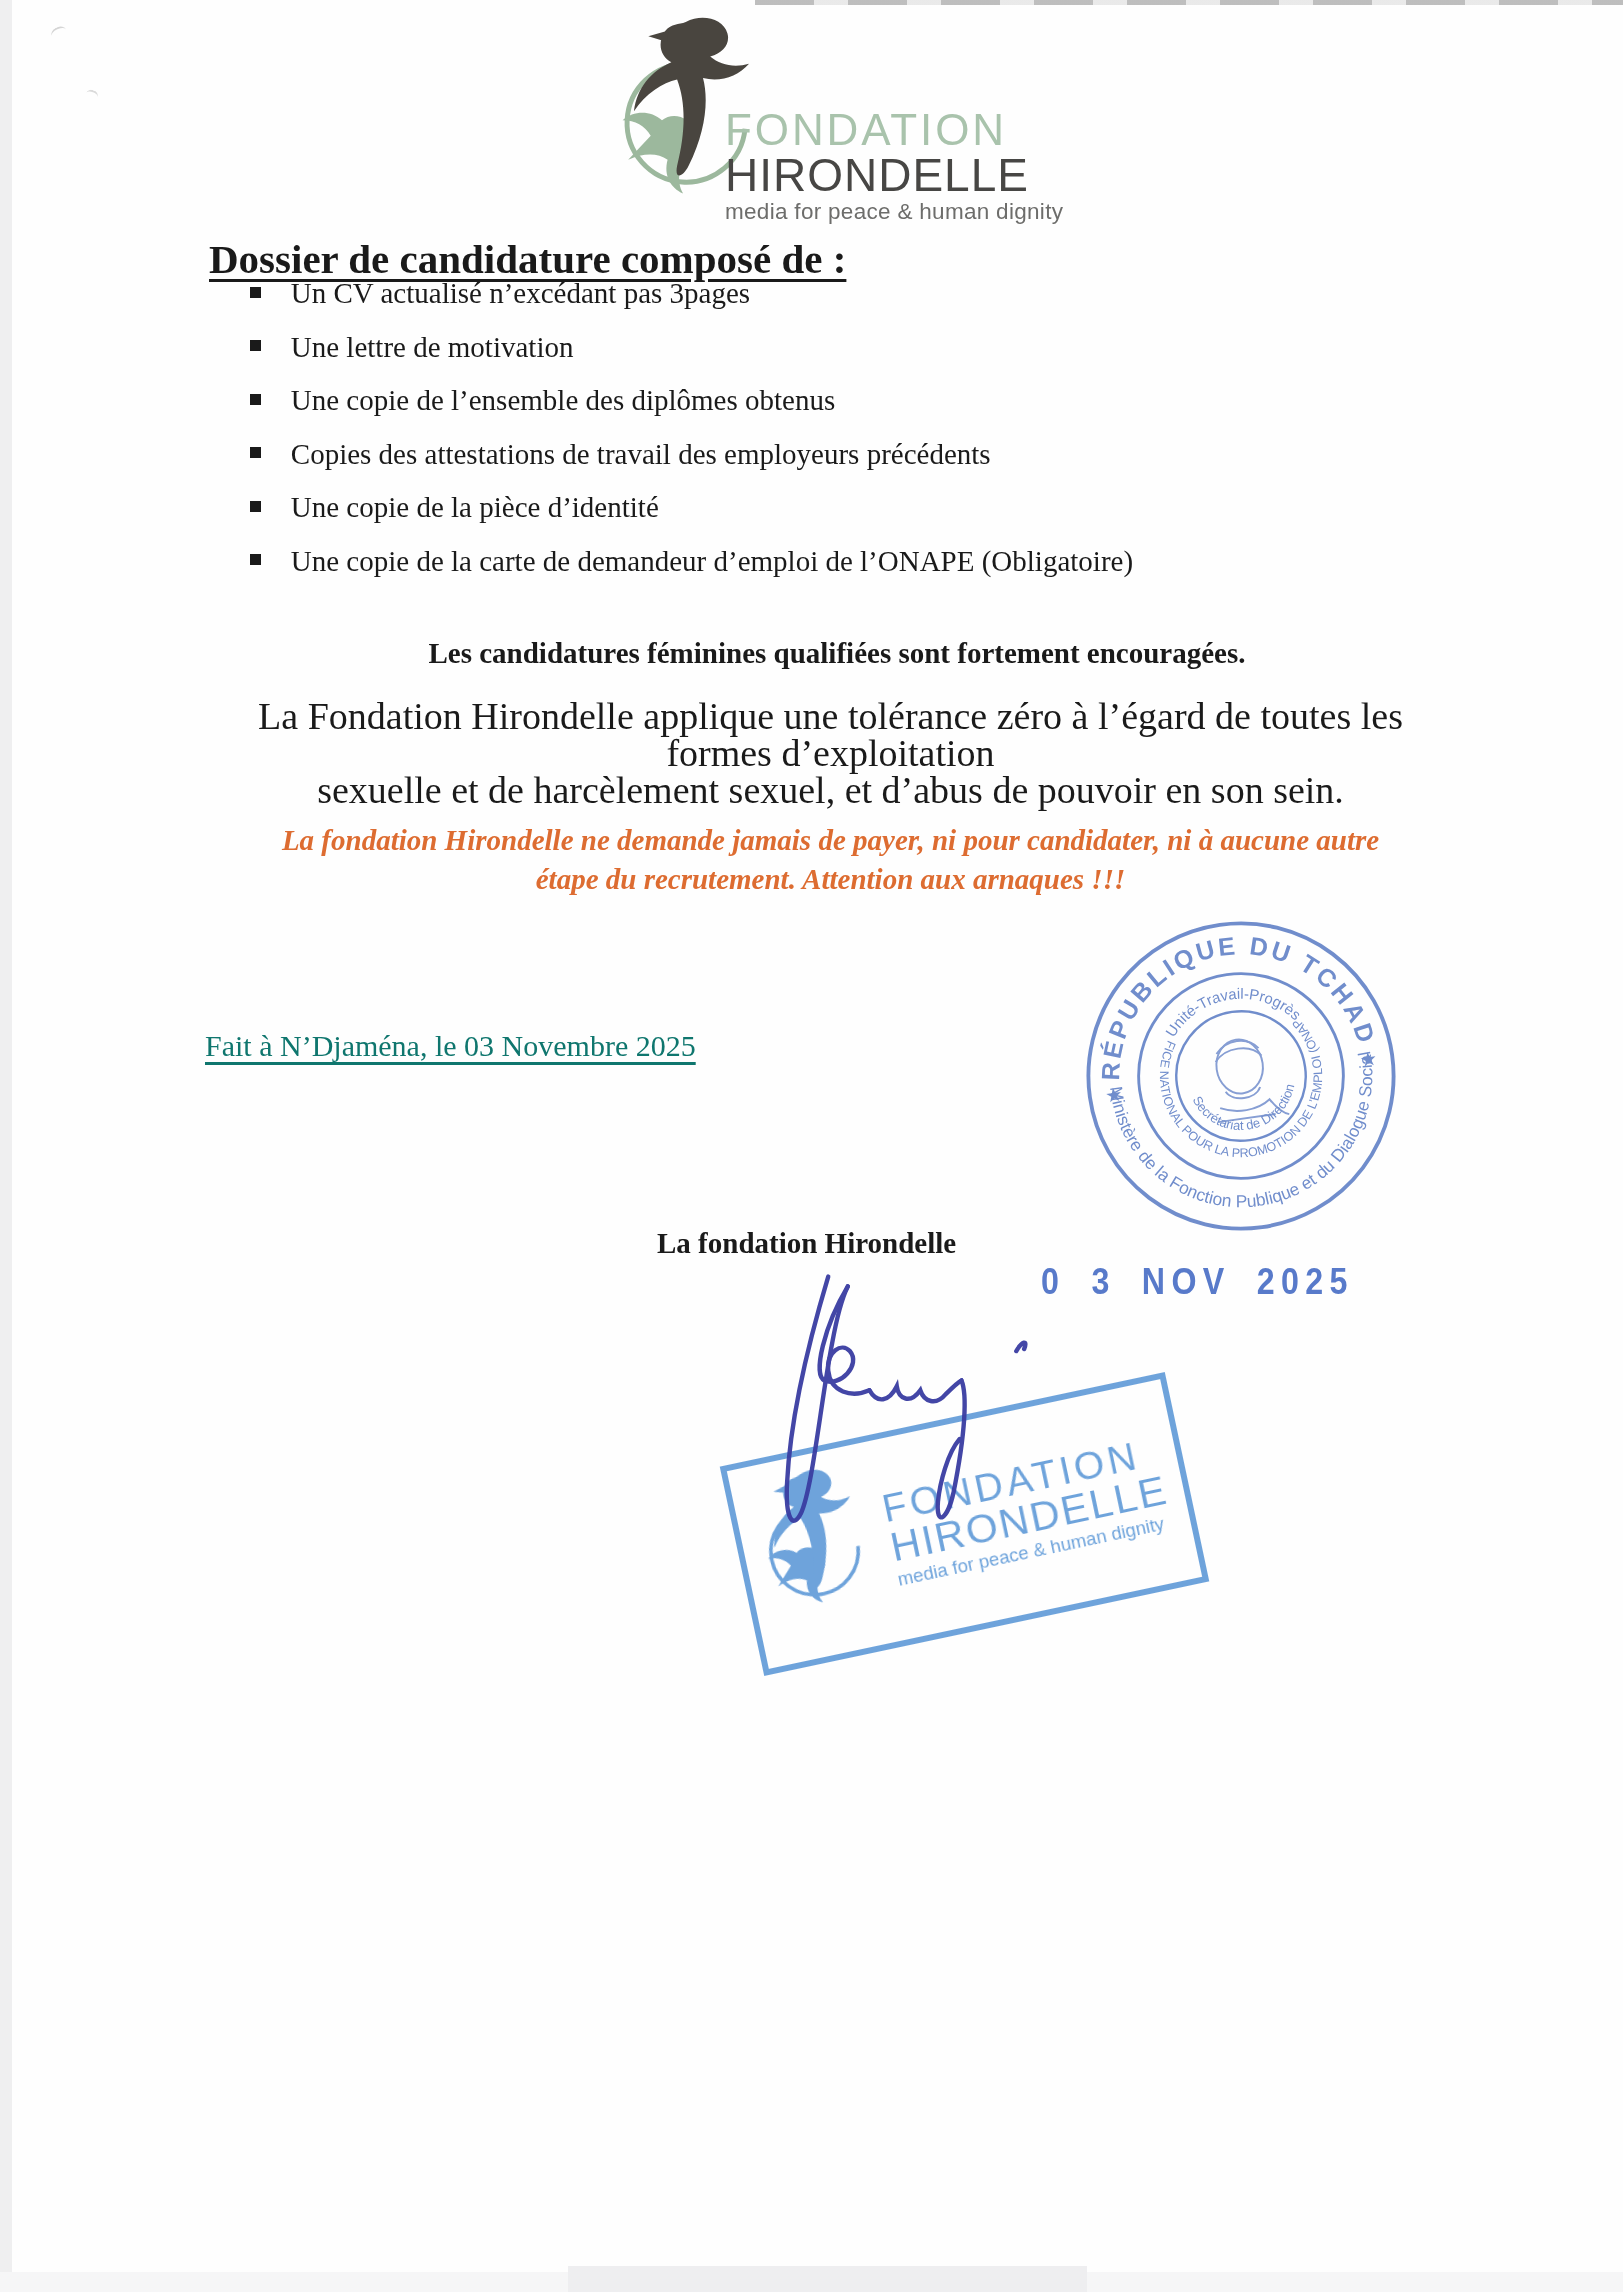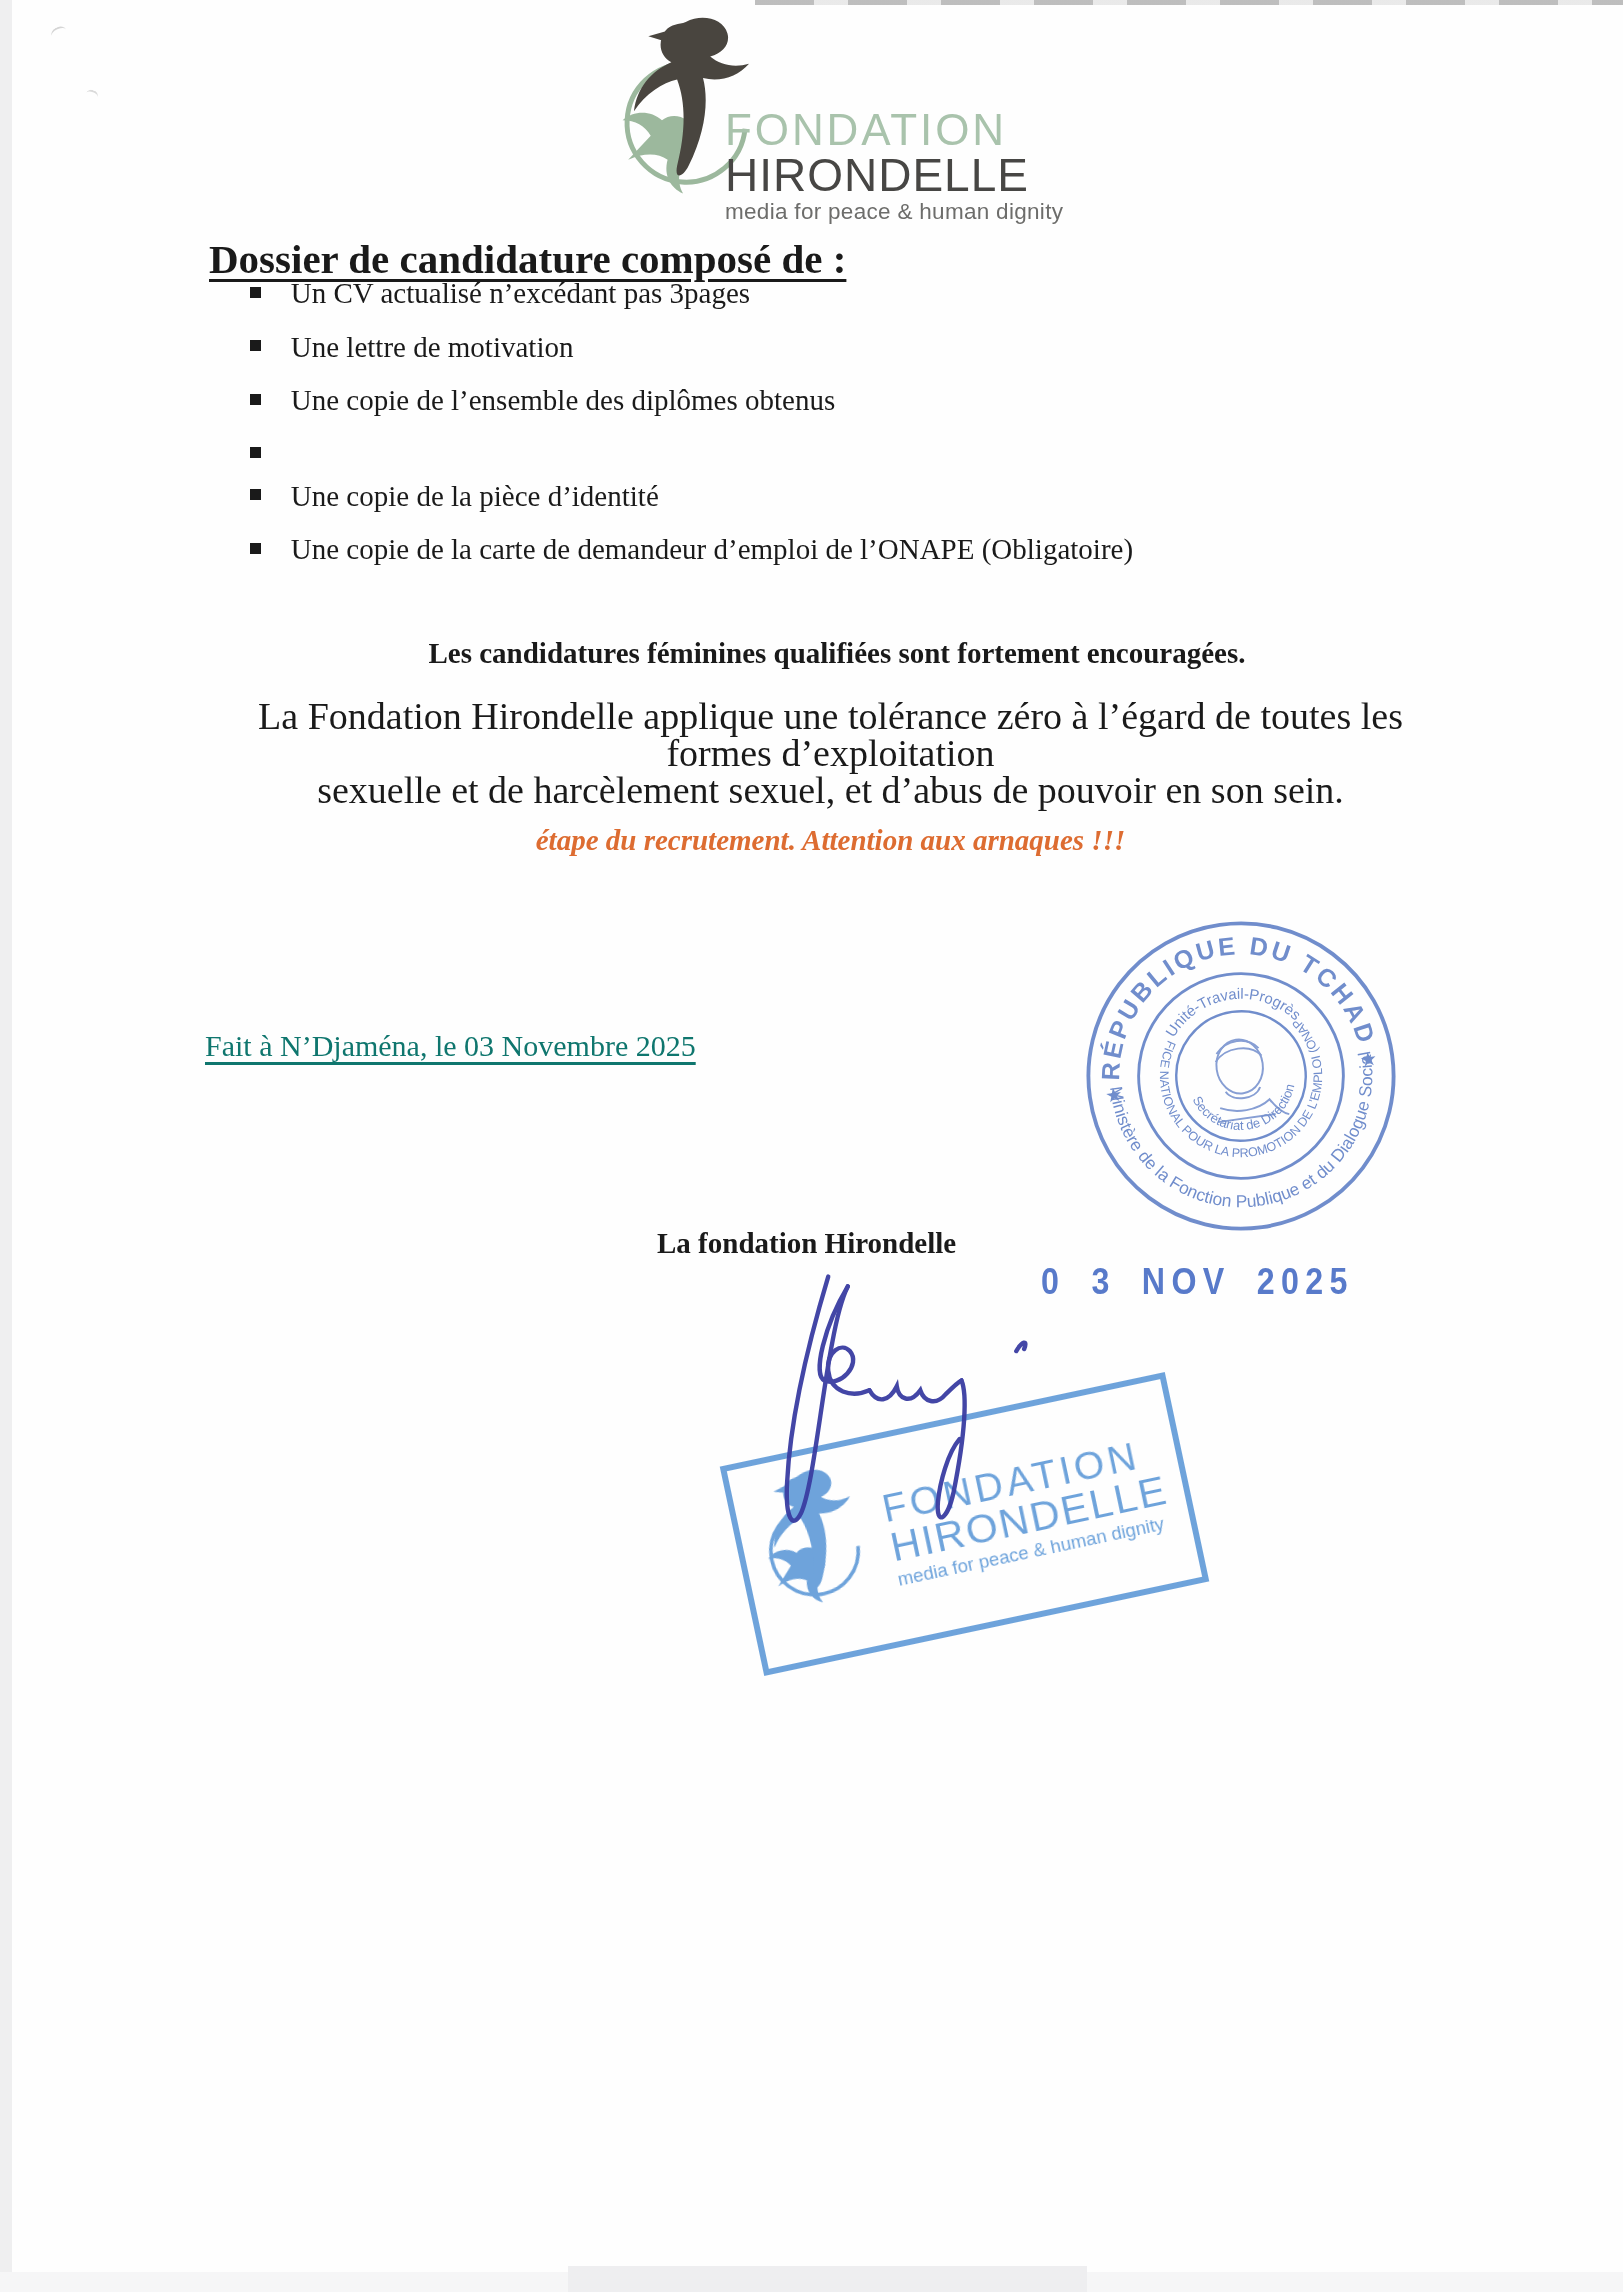--- a/index.html
+++ b/index.html
@@ -117,39 +117,41 @@
     <div class="list-item">
       <span class="bullet-square"></span>
       <span>Une lettre de motivation</span>
     </div>
     <div class="list-item">
       <span class="bullet-square"></span>
       <span>Une copie de l’ensemble des diplômes obtenus</span>
     </div>
     <div class="list-item">
       <span class="bullet-square"></span>
+      <span>Copies des attestations de travail des employeurs précédents</span>
     </div>
     <div class="list-item">
       <span class="bullet-square"></span>
       <span>Une copie de la pièce d’identité</span>
     </div>
     <div class="list-item">
       <span class="bullet-square"></span>
       <span>Une copie de la carte de demandeur d’emploi de l’ONAPE (Obligatoire)</span>
     </div>
   </div>
 
   <div class="center-bold">Les candidatures féminines qualifiées sont fortement encouragées.</div>
 
   <div class="policy">
     <div>La Fondation Hirondelle applique une tolérance zéro à l’égard de toutes les formes d’exploitation</div>
     <div>sexuelle et de harcèlement sexuel, et d’abus de pouvoir en son sein.</div>
   </div>
 
   <div class="warning" style="color:#dd6c31">
+    <div>La fondation Hirondelle ne demande jamais de payer, ni pour candidater, ni à aucune autre</div>
     <div>étape du recrutement. Attention aux arnaques !!!</div>
   </div>
 
   <div class="date-line" style="color:#0f766e">Fait à N’Djaména, le 03 Novembre  2025</div>
 
   <svg class="round-stamp" viewBox="-175 -175 350 350">
     <defs>
       <path id="arc-outer-top" d="M -126 0 A 126 126 0 0 1 126 0"></path>
       <path id="arc-outer-bottom" d="M -131.4 -35.2 A 136 136 0 1 0 131.4 -35.2"></path>
       <path id="arc-mid-top" d="M -80 0 A 80 80 0 0 1 80 0"></path>

